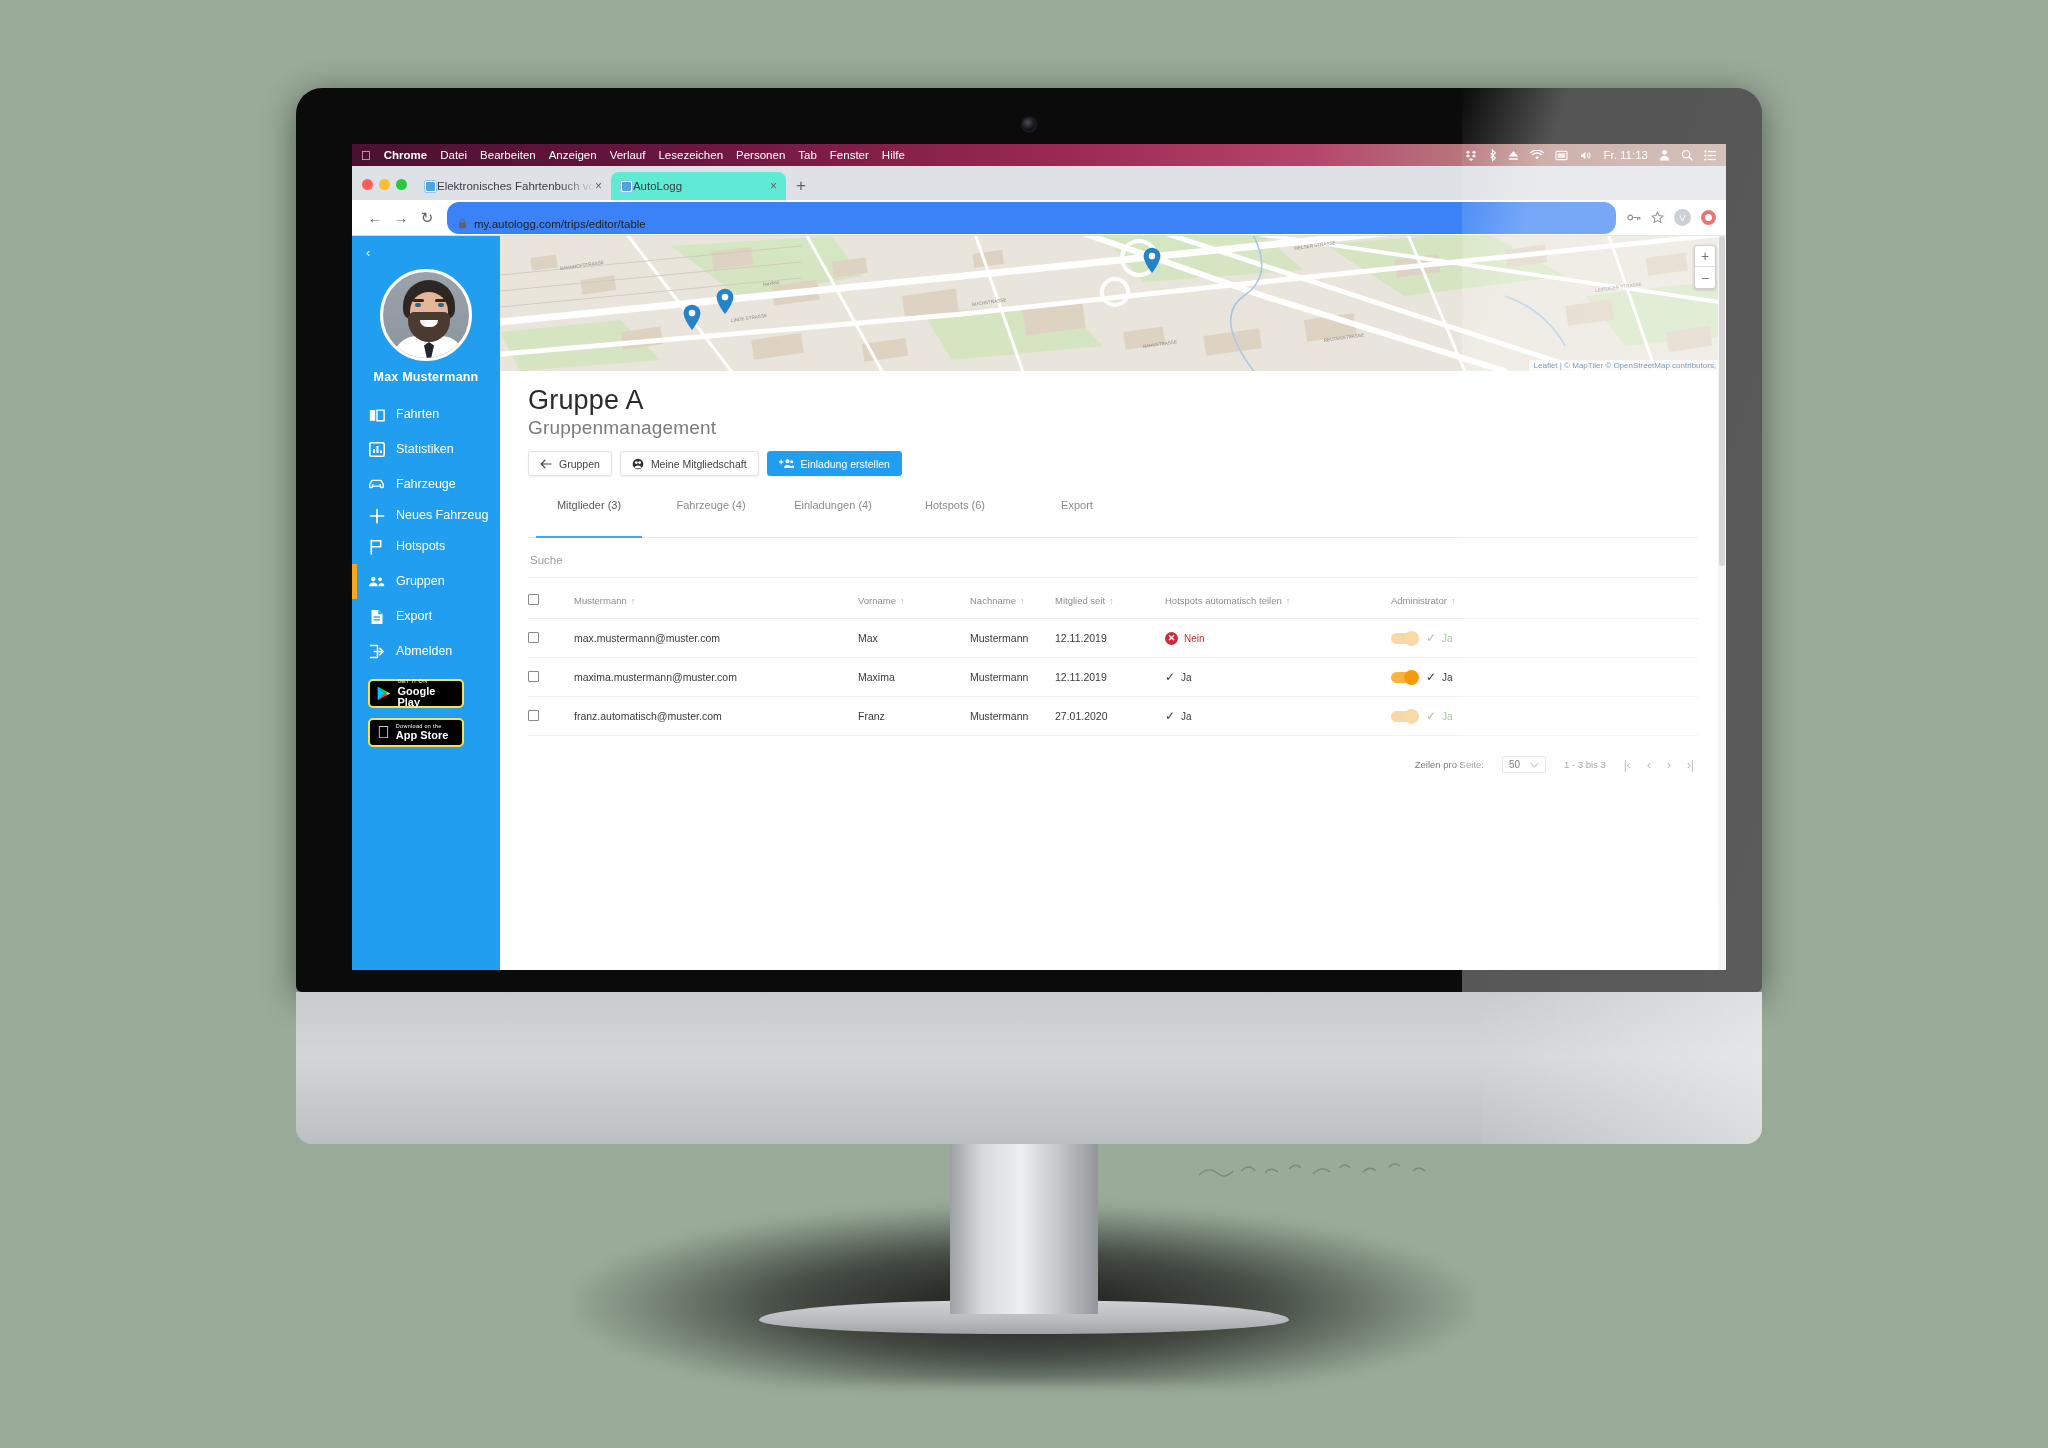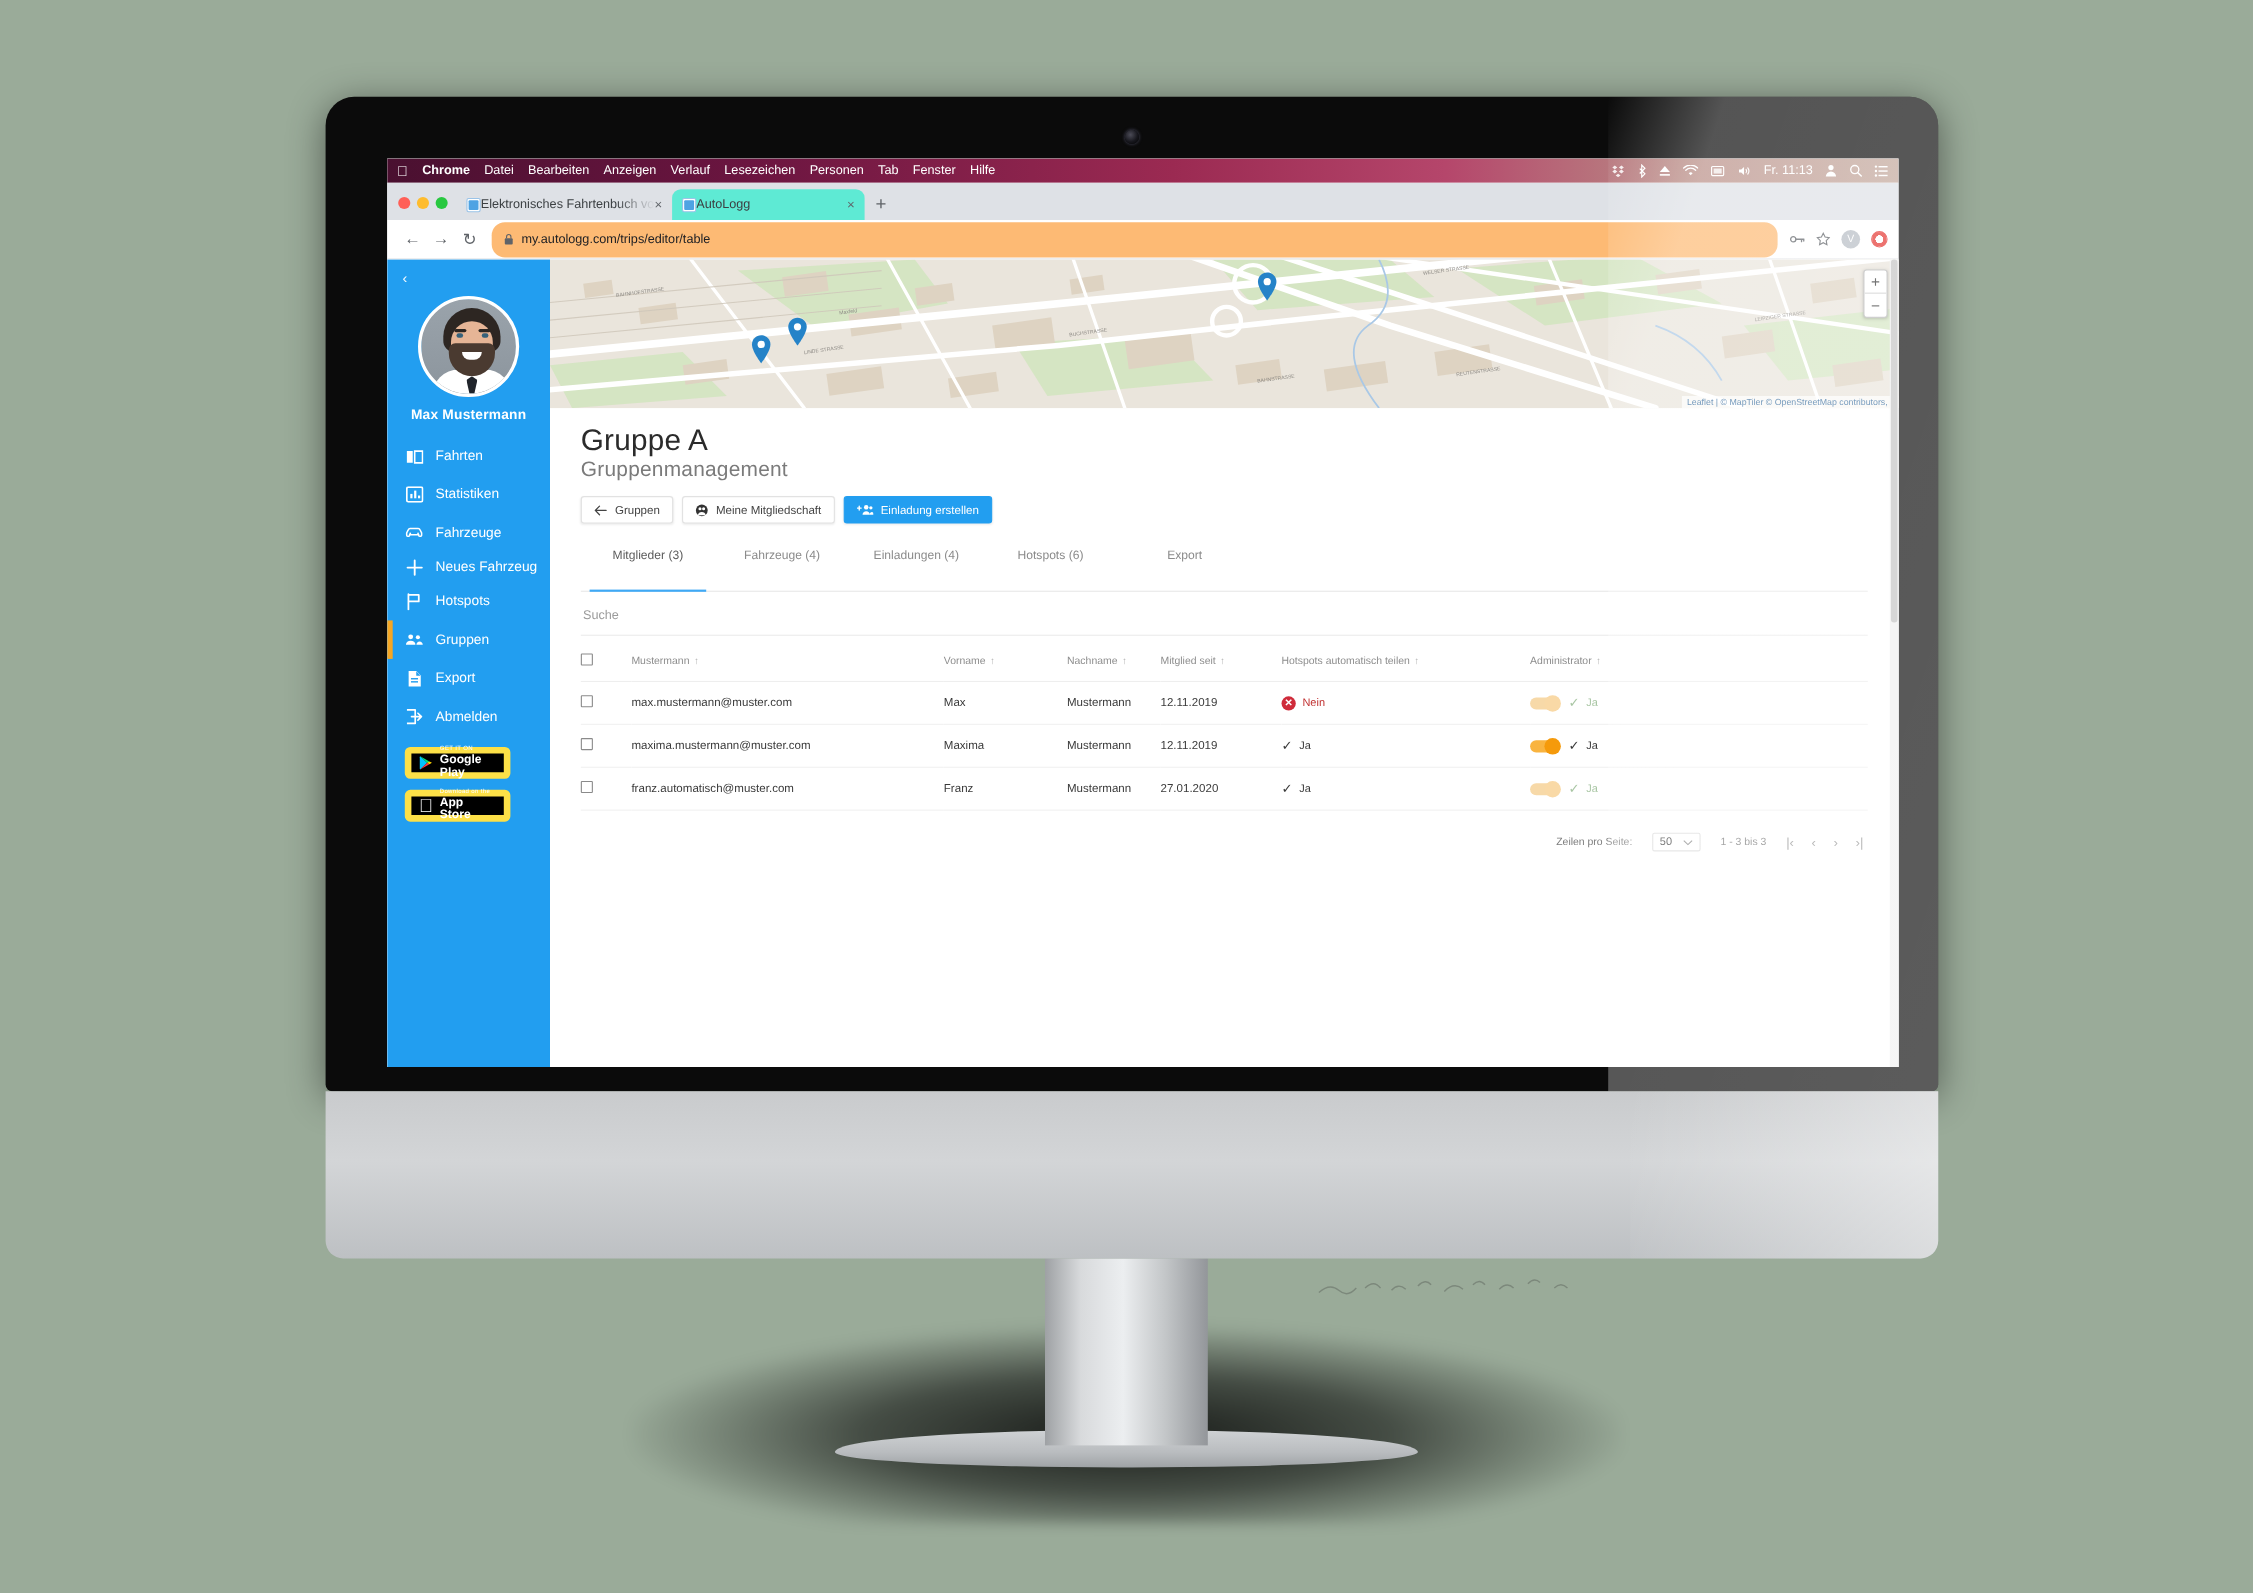--- a/index.html
+++ b/index.html
@@ -105,22 +105,22 @@
                  mask-image: linear-gradient(90deg,#000 78%,transparent 100%); }
   .tab .tclose { color: #5f6368; font-size: 12px; flex: none; }
   .newtab { font-size: 17px; color: #5f6368; padding: 0 10px 6px 10px; line-height: 1; }
 
   .chrome-toolbar {
     height: 36px; background: #fff; display: flex; align-items: center; gap: 0; padding: 0 10px;
     border-bottom: 1px solid #dadce0;
   }
   .navbtn { width: 26px; height: 26px; display: flex; align-items: center; justify-content: center; color: #5f6368; font-size: 15px; }
   .omnibox {
-    flex: 1; height: 24px; background: #fdba74; border-radius: 12px;
-    display: flex; align-items: center; gap: 7px; padding: 16px 11px; margin: 0 7px;
+    flex: 1; height: 24px; background: #3b82f6; border-radius: 12px;
+    display: flex; gap: 7px; padding: 16px 11px; margin: 0 7px;
     font-size: 11.5px; color: #202124;
   }
   .tb-right { display: flex; align-items: center; gap: 10px; padding-left: 4px; }
   .avatar-chip { width: 17px; height: 17px; border-radius: 50%; background: #b6bcc4; color:#fff;
                  font-size: 9.5px; display:flex; align-items:center; justify-content:center; }
   .ext-chip { width: 15px; height: 15px; border-radius: 50%;
               background: radial-gradient(circle at 50% 50%, #fff 0 38%, #e4332e 40% 100%);
               border: 1.5px solid #e4332e; }
 
   
@@ -155,21 +155,21 @@
     font-size: 12.5px; color: #fff; position: relative; line-height: 1.15;
   }
   .nav-item .ico { width: 17px; height: 17px; flex: none; display: flex; align-items: center; justify-content: center; }
   .nav-item.active:before {
     content: ""; position: absolute; left: 0; top: 0; bottom: 0; width: 5px; background: #f5a623;
   }
   .nav-item.two-line { padding-top: 5px; padding-bottom: 5px; }
   .nav-item.two-line .lbl { line-height: 1.2; }
   .store-badges { padding: 10px 0 0 16px; display: flex; flex-direction: column; gap: 10px; }
   .badge {
-    width: 96px; height: 29px; background: #000; border-radius: 5px; border: 6px solid #fde047;
+    width: 96px; height: 29px; background: #000; border-radius: 5px; border: 2px solid #fde047;
     display: flex; align-items: center; gap: 6px; padding: 0 7px; color: #fff;
   }
   .badge .txt { display: flex; flex-direction: column; line-height: 1; }
   .badge .t1 { font-size: 5.5px; letter-spacing: .3px; }
   .badge .t2 { font-size: 11px; font-weight: 600; margin-top: 1px; }
 
   
   .main { flex: 1; background: #fff; display: flex; flex-direction: column; min-width: 0; position: relative; }
 
   

